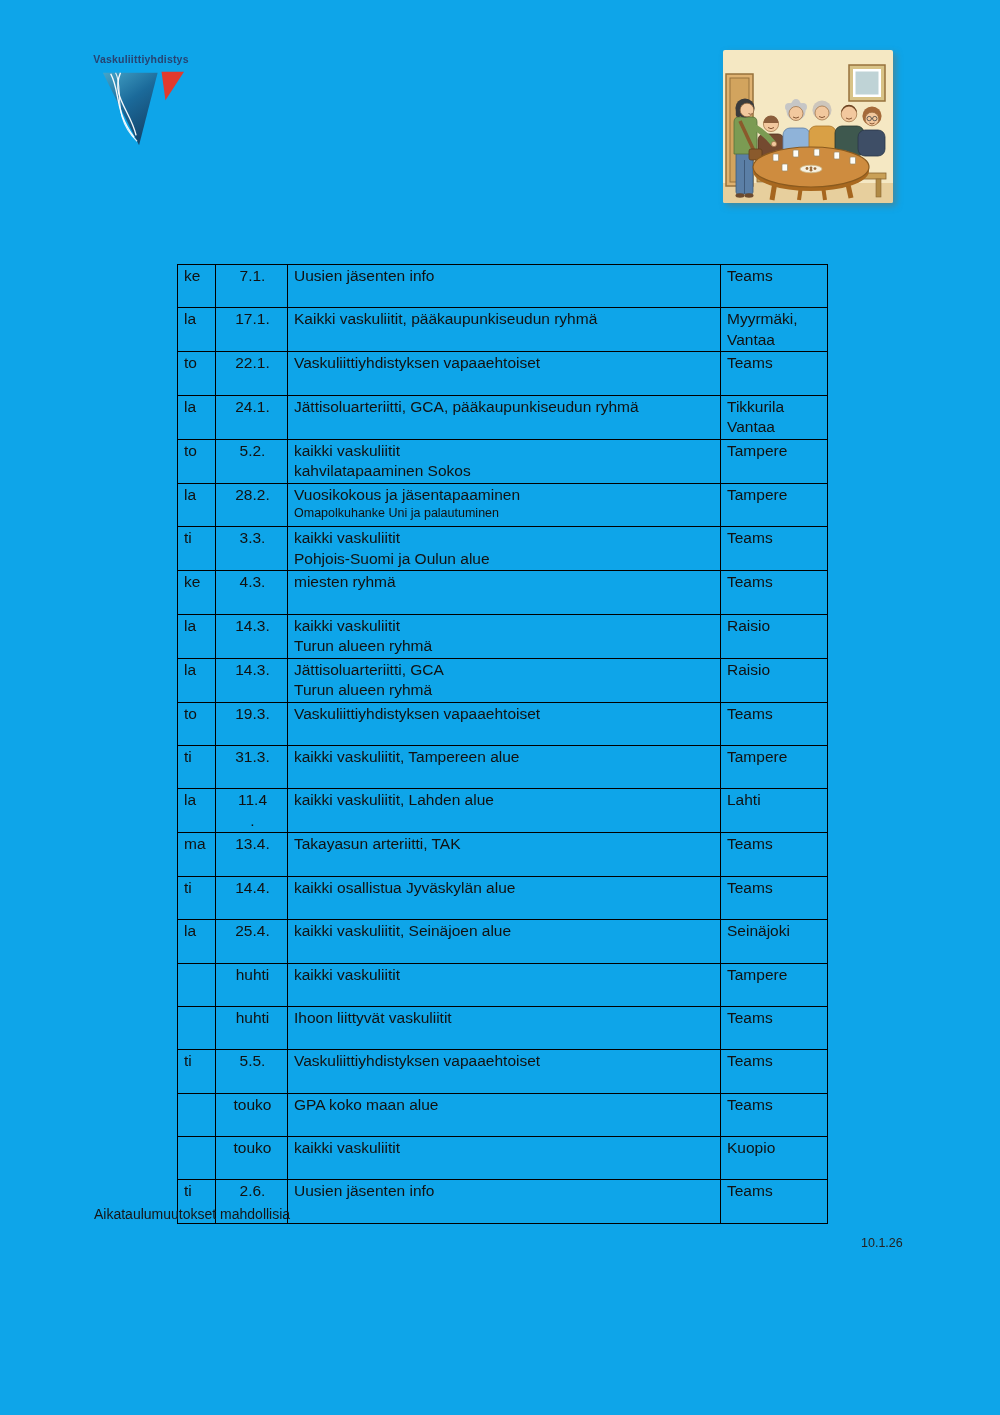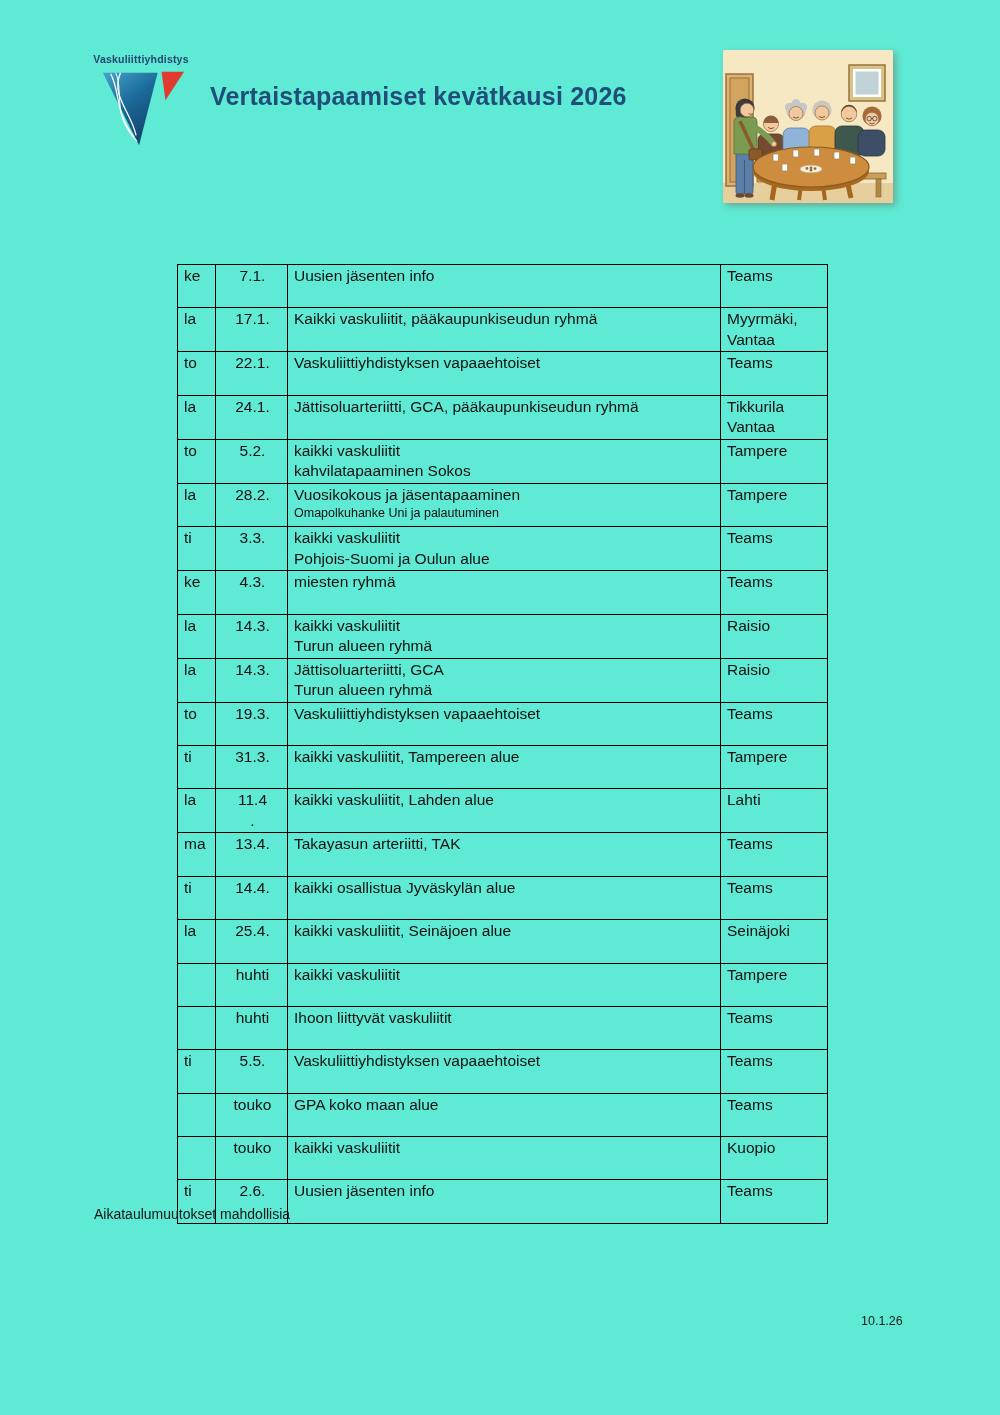--- a/index.html
+++ b/index.html
@@ -1,20 +1,20 @@
 <!DOCTYPE html>
 <html><head>
 <meta charset="utf-8">
 <style>
   html,body{margin:0;padding:0;}
   body{
     width:1000px;height:1415px;background:#ffffff;position:relative;
     font-family:"Liberation Sans","DejaVu Sans",sans-serif;color:#111;
   }
-  .page{position:absolute;inset:0;background:#5eead4;}
+  .page{position:absolute;inset:0;background:#0ea5e9;}
 
   
   .logo-block{position:absolute;left:93px;top:53px;width:96px;text-align:center;}
   .logo-text{font-size:10.5px;font-weight:bold;color:var(--logo-text,#274472);letter-spacing:.2px;margin-bottom:1px;}
   .logo-v{display:block;margin:0 auto;}
   .page-title{
     position:absolute;left:210px;top:82px;
     font-size:25px;font-weight:bold;color:var(--title-blue,#1f4e79);
     letter-spacing:.2px;white-space:nowrap;
   }
@@ -33,21 +33,21 @@
   }
   td.c-date{padding-left:7px;text-align:center;}
   td.c-desc{padding-left:11px;}
   td.c-loc{padding-left:8px;white-space:normal;}
   .line2.small{font-size:12.5px;line-height:17px;}
 
   
   .footer-note{position:absolute;left:94px;font-size:14px;color:#151515;}
   .note-1{top:1206px;}
   .note-2{top:1234px;}
-  .date-stamp{position:absolute;left:861px;top:1314px;font-size:12.5px;color:#222;}
+  .date-stamp{position:absolute;left:861px;top:1236px;font-size:12.5px;color:#222;}
 </style>
 </head>
 <body style="--title-blue: #1f4e79; --logo-text: #274472;">
 
 <div class="page">
 
   <div class="logo-block">
     <div class="logo-text">Vaskuliittiyhdistys</div>
     <svg class="logo-v" width="88" height="84" viewBox="0 0 90 84">
       <defs>
@@ -58,21 +58,20 @@
         </linearGradient>
       </defs>
       <polygon points="6,6 62,6 43,80" fill="url(#lg)"></polygon>
       <path d="M14,7 C24,26 18,46 38,72" stroke="#fff" stroke-width="1.4" fill="none" opacity="0.95"></path>
       <path d="M24,6 C14,30 34,44 40,70" stroke="#fff" stroke-width="1.4" fill="none" opacity="0.95"></path>
       <path d="M19,6 C28,22 14,50 41,76" stroke="#fff" stroke-width="1.1" fill="none" opacity="0.85"></path>
       <polygon points="66,5 89,5 70,34" fill="#e13a2e"></polygon>
     </svg>
   </div>
 
-  <div class="page-title">Vertaistapaamiset kevätkausi 2026</div>
 
   <div class="illustration">
     <svg width="170" height="153" viewBox="0 0 170 153">
       <rect x="0" y="0" width="170" height="153" fill="#f5e8c3"></rect>
       <rect x="0" y="133" width="170" height="20" fill="#e7cf9d"></rect>
 
       <rect x="3" y="24" width="27" height="112" fill="#dfb271" stroke="#97723c" stroke-width="1.5"></rect>
       <rect x="7" y="28" width="19" height="104" fill="#d2a45e" stroke="#97723c" stroke-width="1"></rect>
 
       <rect x="126" y="15" width="36" height="36" fill="#d8c387" stroke="#97723c" stroke-width="1.5"></rect>

